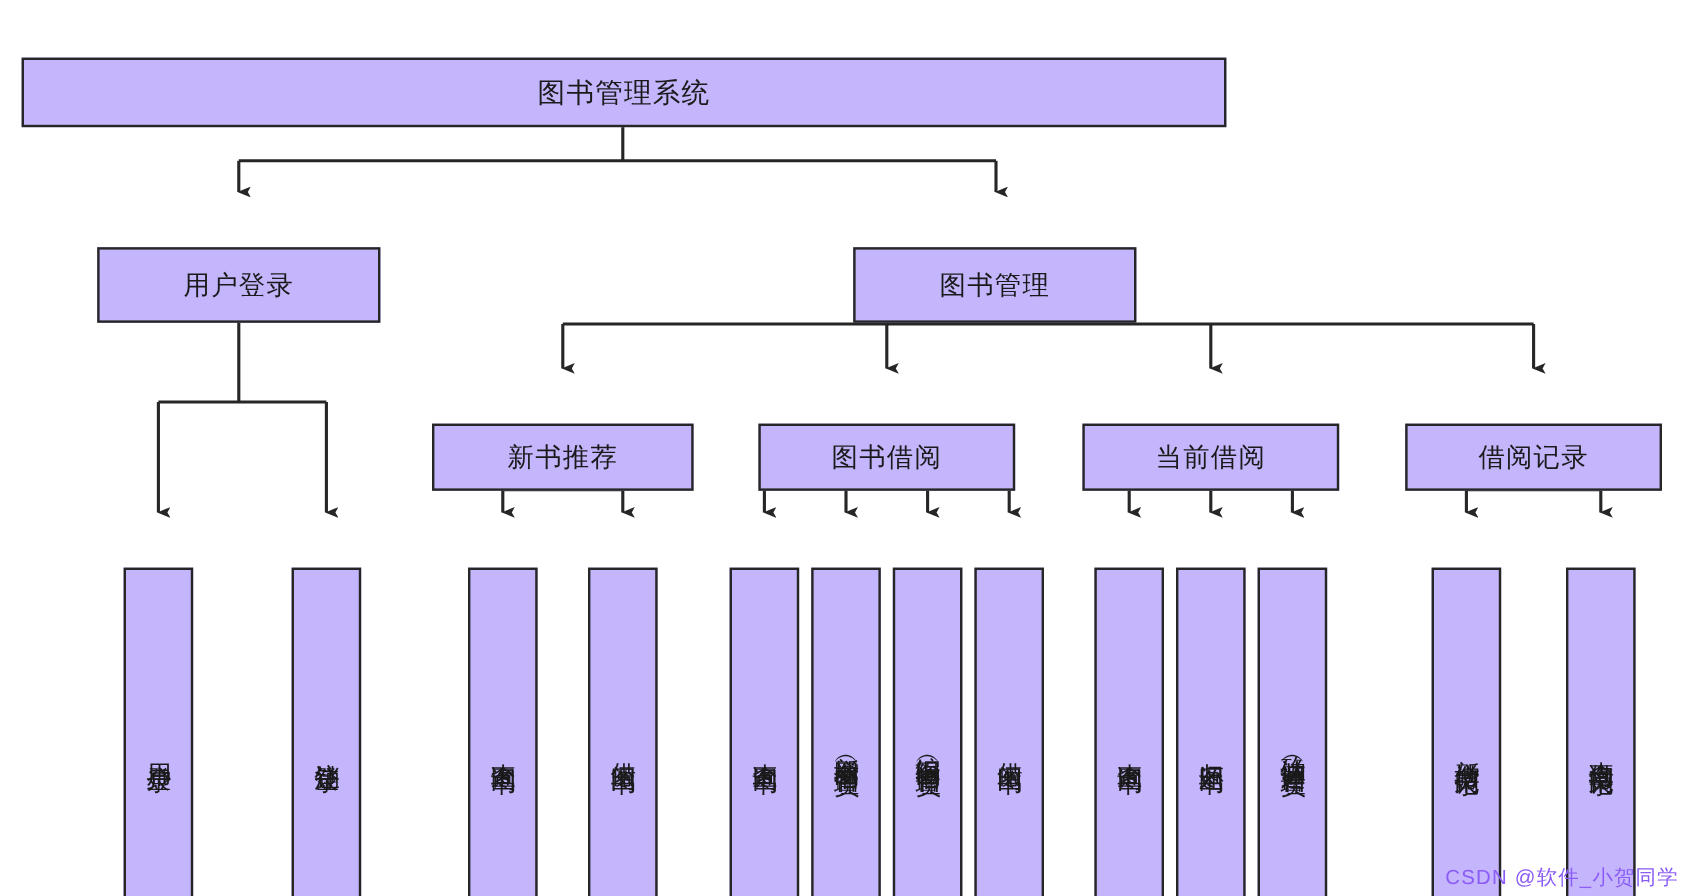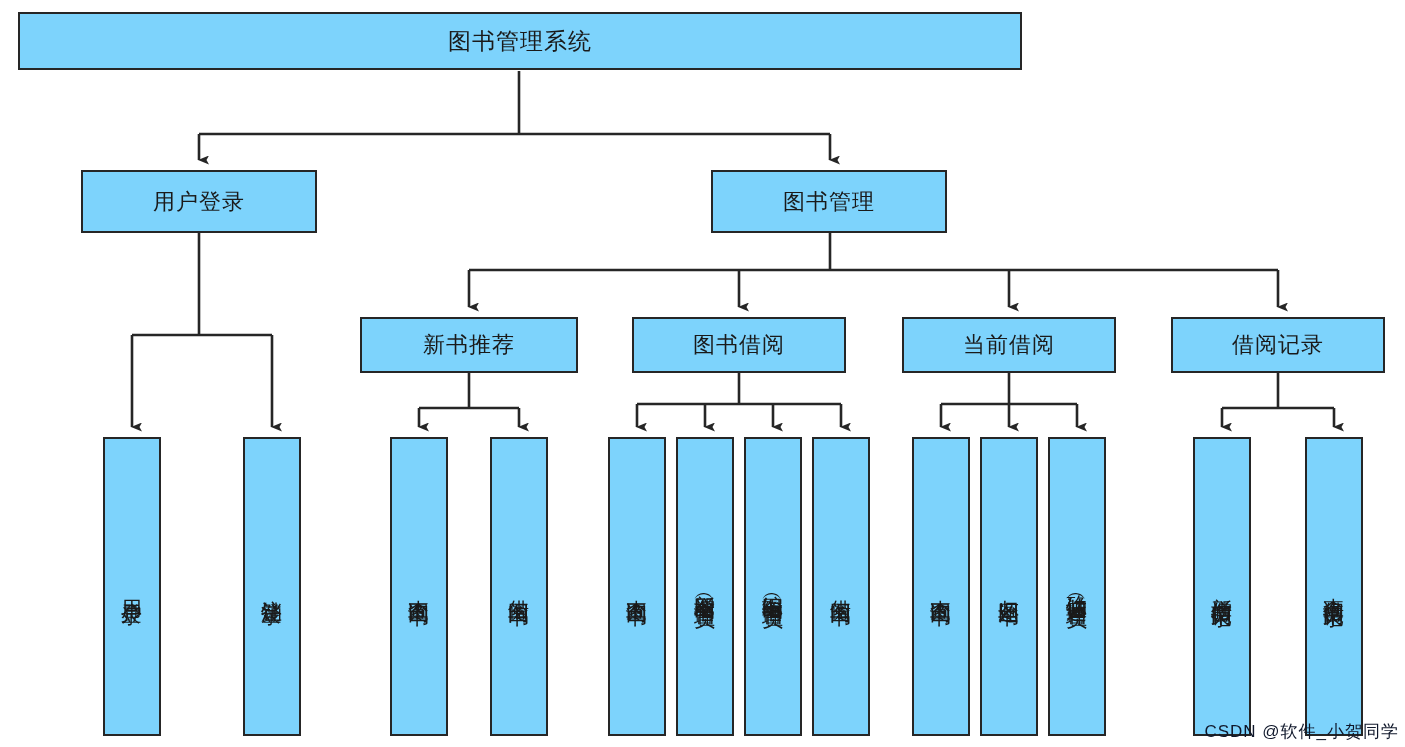--- a/index.html
+++ b/index.html
@@ -4,25 +4,26 @@
 <style>
   html,body{margin:0;padding:0;background:#ffffff;}
   body{font-family:"Liberation Sans","DejaVu Sans",sans-serif;}
   #stage{position:relative;width:1405px;height:747px;background:#ffffff;overflow:hidden;}
   svg.links{position:absolute;left:0;top:0;width:1405px;height:747px;pointer-events:none;}
 
   .node{
     position:absolute;
     box-sizing:border-box;
     border:2px solid #262626;
-    background:#7dd3fc;
+    background:#c4b5fd;
     display:flex;
     align-items:center;
     justify-content:center;
     color:#1a1a1a;
+    margin-top:36px;
   }
   .node.horiz{font-size:22px;letter-spacing:1px;}
   .node.root{font-size:23px;}
   .node.leaf{
     font-size:21px;
     writing-mode:vertical-rl;
     text-orientation:upright;
     letter-spacing:2px;
     line-height:1;
     padding:6px 0;
@@ -31,21 +32,21 @@
   .node.leaf .vtxt{
     writing-mode:vertical-rl;
     text-orientation:upright;
     display:block;
   }
   .watermark{
     position:absolute;
     right:6px;
     bottom:4px;
     font-size:17px;
-    color:#0f172a;
+    color:#8b5cf6;
     letter-spacing:1px;
     white-space:nowrap;
   }
 </style>
 </head>
 <body>
 
 <div id="stage">
 
   <svg class="links" viewBox="0 0 1405 747">

